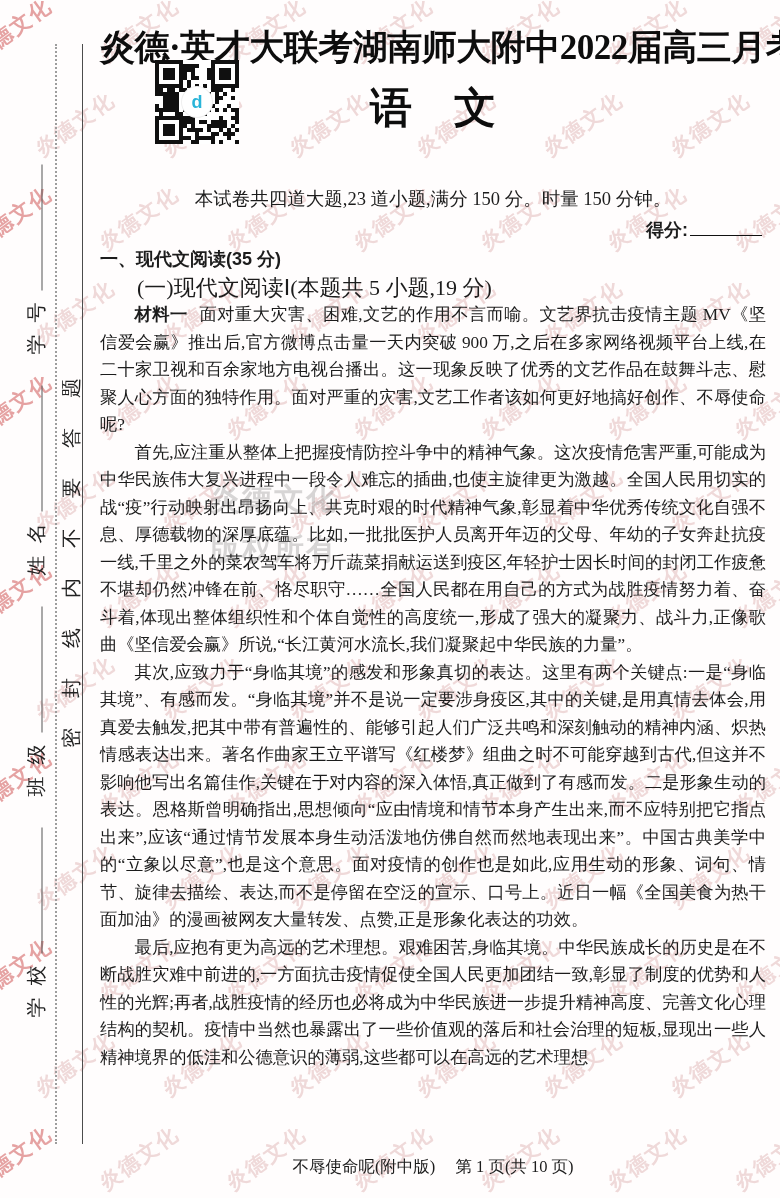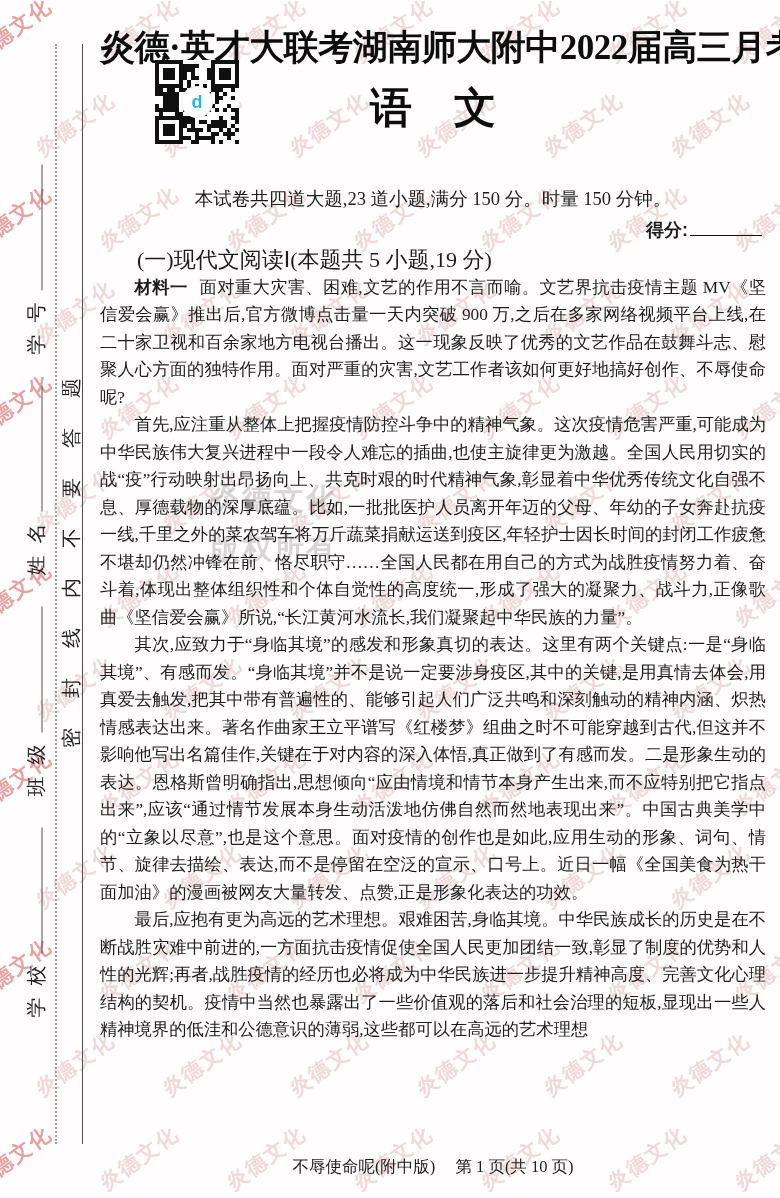--- a/index.html
+++ b/index.html
@@ -622,20 +622,21 @@
     </div>
 
     <div class="subject">语　文</div>
     <div class="exam-info">本试卷共四道大题,23 道小题,满分 150 分。时量 150 分钟。</div>
 
     <div class="score">
       <span>得分:</span><span class="score-line"></span>
     </div>
 
     <div class="body">
+      <div class="h1">一、现代文阅读(35 分)</div>
       <div class="h2">(一)现代文阅读Ⅰ(本题共 5 小题,19 分)</div>
       <p class="para"><span class="mat">材料一</span><span>面对重大灾害、困难,文艺的作用不言而喻。文艺界抗击疫情主题 MV《坚信爱会赢》推出后,官方微博点击量一天内突破 900 万,之后在多家网络视频平台上线,在二十家卫视和百余家地方电视台播出。这一现象反映了优秀的文艺作品在鼓舞斗志、慰聚人心方面的独特作用。面对严重的灾害,文艺工作者该如何更好地搞好创作、不辱使命呢?</span></p>
       <p class="para">首先,应注重从整体上把握疫情防控斗争中的精神气象。这次疫情危害严重,可能成为中华民族伟大复兴进程中一段令人难忘的插曲,也使主旋律更为激越。全国人民用切实的战“疫”行动映射出昂扬向上、共克时艰的时代精神气象,彰显着中华优秀传统文化自强不息、厚德载物的深厚底蕴。比如,一批批医护人员离开年迈的父母、年幼的子女奔赴抗疫一线,千里之外的菜农驾车将万斤蔬菜捐献运送到疫区,年轻护士因长时间的封闭工作疲惫不堪却仍然冲锋在前、恪尽职守……全国人民都在用自己的方式为战胜疫情努力着、奋斗着,体现出整体组织性和个体自觉性的高度统一,形成了强大的凝聚力、战斗力,正像歌曲《坚信爱会赢》所说,“长江黄河水流长,我们凝聚起中华民族的力量”。</p>
       <p class="para">其次,应致力于“身临其境”的感发和形象真切的表达。这里有两个关键点:一是“身临其境”、有感而发。“身临其境”并不是说一定要涉身疫区,其中的关键,是用真情去体会,用真爱去触发,把其中带有普遍性的、能够引起人们广泛共鸣和深刻触动的精神内涵、炽热情感表达出来。著名作曲家王立平谱写《红楼梦》组曲之时不可能穿越到古代,但这并不影响他写出名篇佳作,关键在于对内容的深入体悟,真正做到了有感而发。二是形象生动的表达。恩格斯曾明确指出,思想倾向“应由情境和情节本身产生出来,而不应特别把它指点出来”,应该“通过情节发展本身生动活泼地仿佛自然而然地表现出来”。中国古典美学中的“立象以尽意”,也是这个意思。面对疫情的创作也是如此,应用生动的形象、词句、情节、旋律去描绘、表达,而不是停留在空泛的宣示、口号上。近日一幅《全国美食为热干面加油》的漫画被网友大量转发、点赞,正是形象化表达的功效。</p>
       <p class="para">最后,应抱有更为高远的艺术理想。艰难困苦,身临其境。中华民族成长的历史是在不断战胜灾难中前进的,一方面抗击疫情促使全国人民更加团结一致,彰显了制度的优势和人性的光辉;再者,战胜疫情的经历也必将成为中华民族进一步提升精神高度、完善文化心理结构的契机。疫情中当然也暴露出了一些价值观的落后和社会治理的短板,显现出一些人精神境界的低洼和公德意识的薄弱,这些都可以在高远的艺术理想</p>
     </div>
 
     <div class="footer">
       <span>不辱使命呢(附中版)</span><span class="fr">第 1 页(共 10 页)</span>
     </div>

